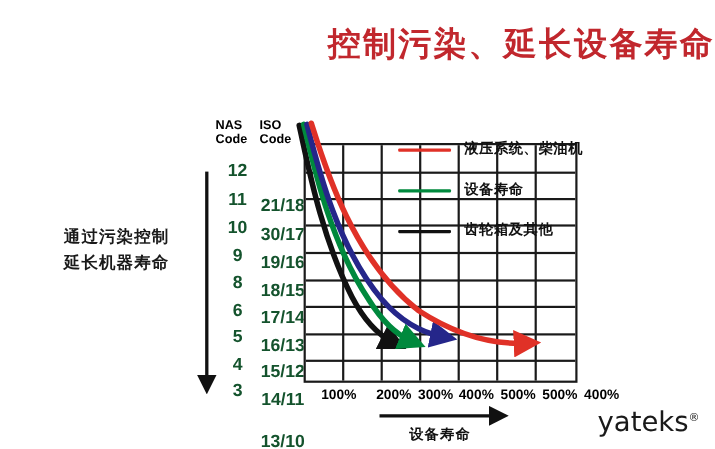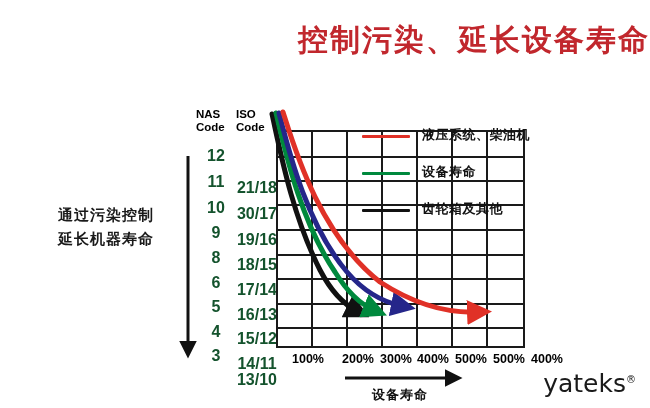--- a/index.html
+++ b/index.html
@@ -212,21 +212,21 @@
   <div class="tick-label nas-val" style="top:350px">3</div>
 
   <div class="tick-label iso-val" style="top:150px">21/18</div>
   <div class="tick-label iso-val" style="top:176px">30/17</div>
   <div class="tick-label iso-val" style="top:202px">19/16</div>
   <div class="tick-label iso-val" style="top:227px">18/15</div>
   <div class="tick-label iso-val" style="top:252px">17/14</div>
   <div class="tick-label iso-val" style="top:277px">16/13</div>
   <div class="tick-label iso-val" style="top:301px">15/12</div>
   <div class="tick-label iso-val" style="top:326px">14/11</div>
-  <div class="tick-label iso-val" style="top:342px">13/10</div>
+  <div class="tick-label iso-val" style="top:364px">13/10</div>
 
   <div id="plot">
     <div class="vgrid" style="left:33px"></div>
     <div class="vgrid" style="left:68px"></div>
     <div class="vgrid" style="left:103px"></div>
     <div class="vgrid" style="left:138px"></div>
     <div class="vgrid" style="left:173px"></div>
     <div class="vgrid" style="left:208px"></div>
 
     <div class="hgrid" style="top:24px"></div>

